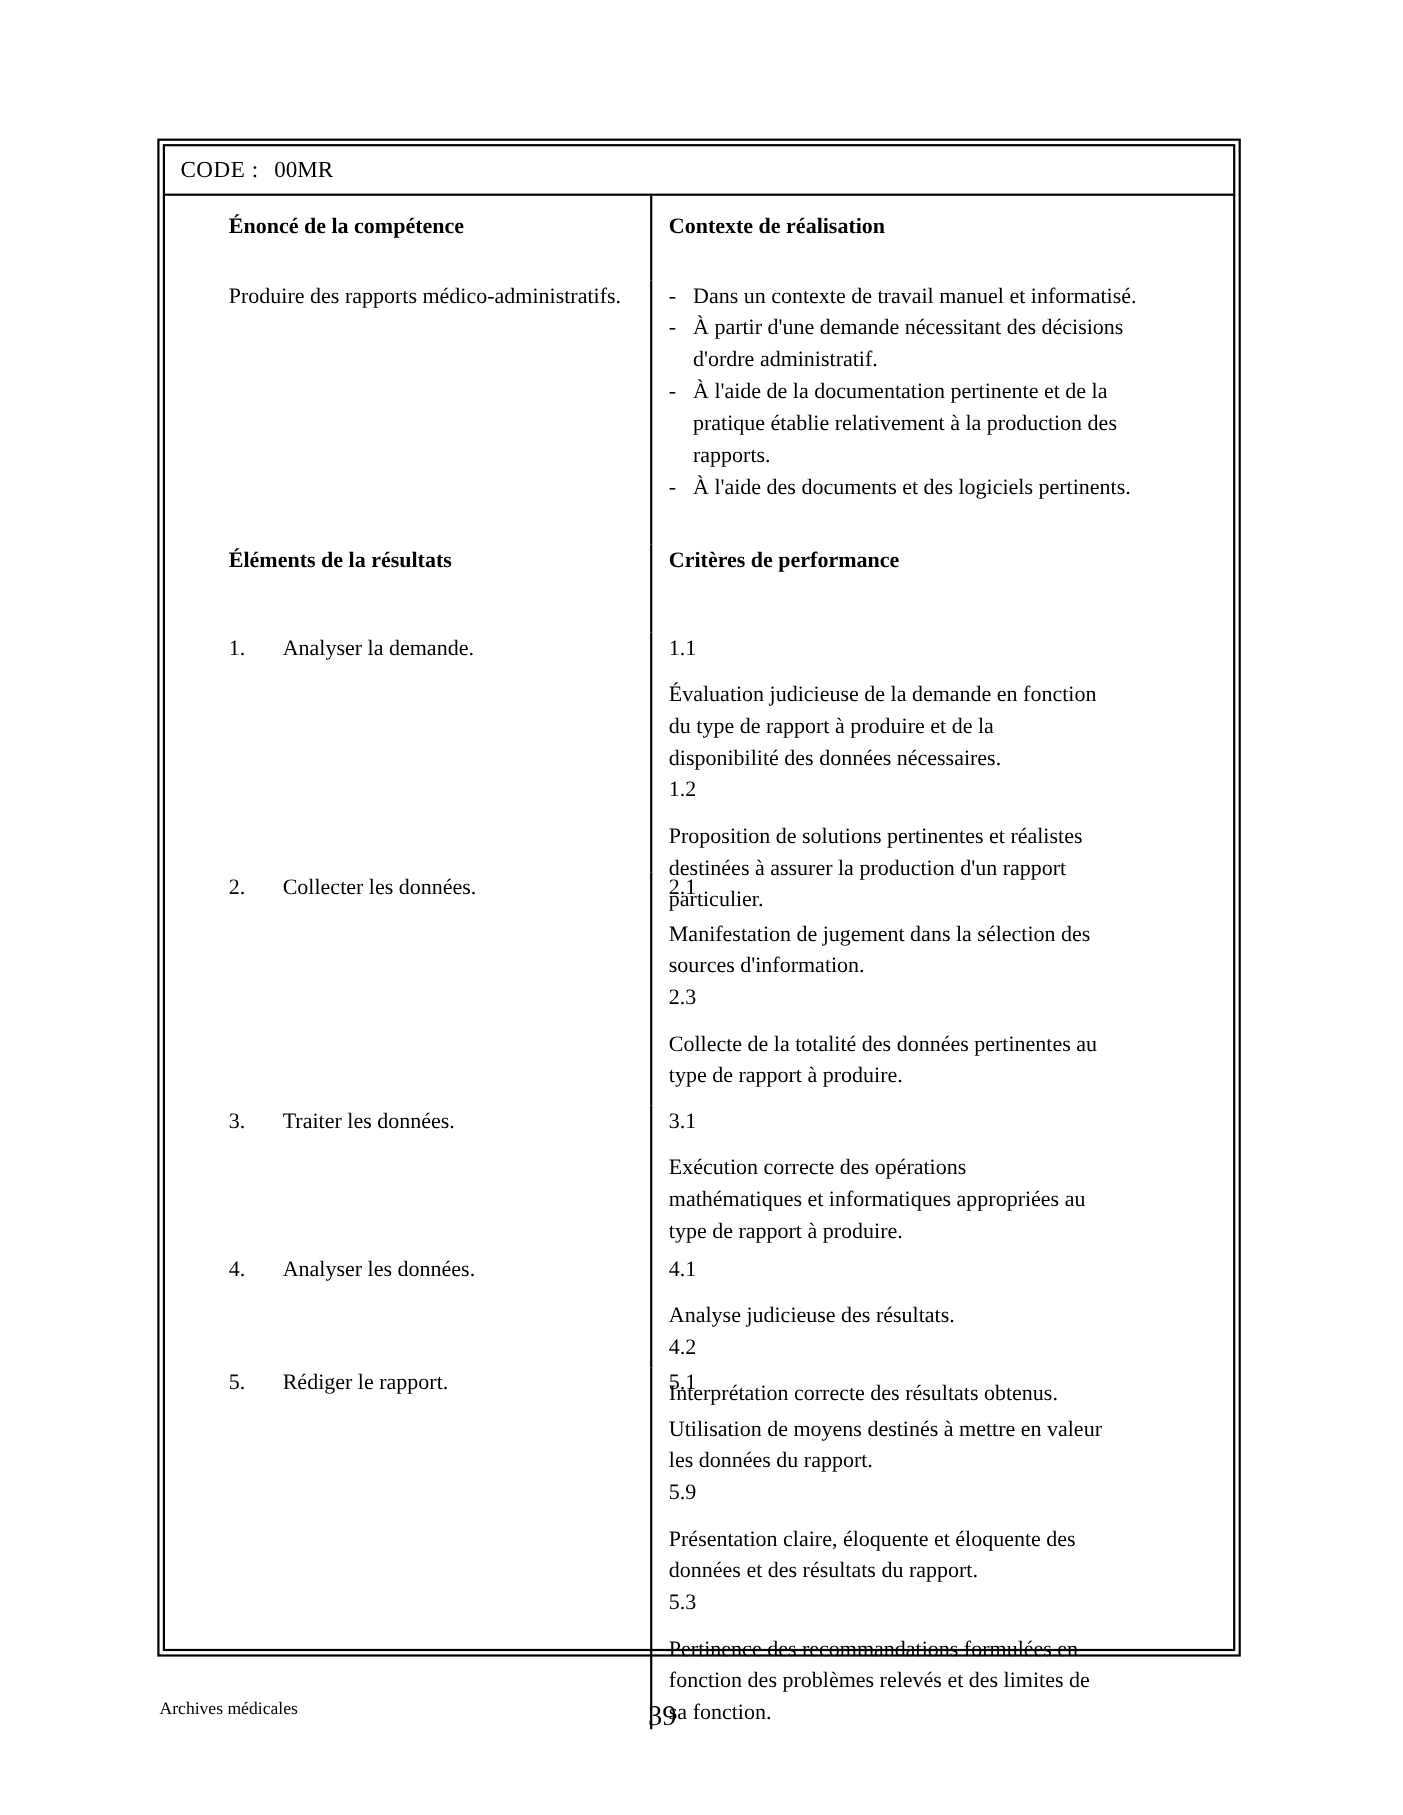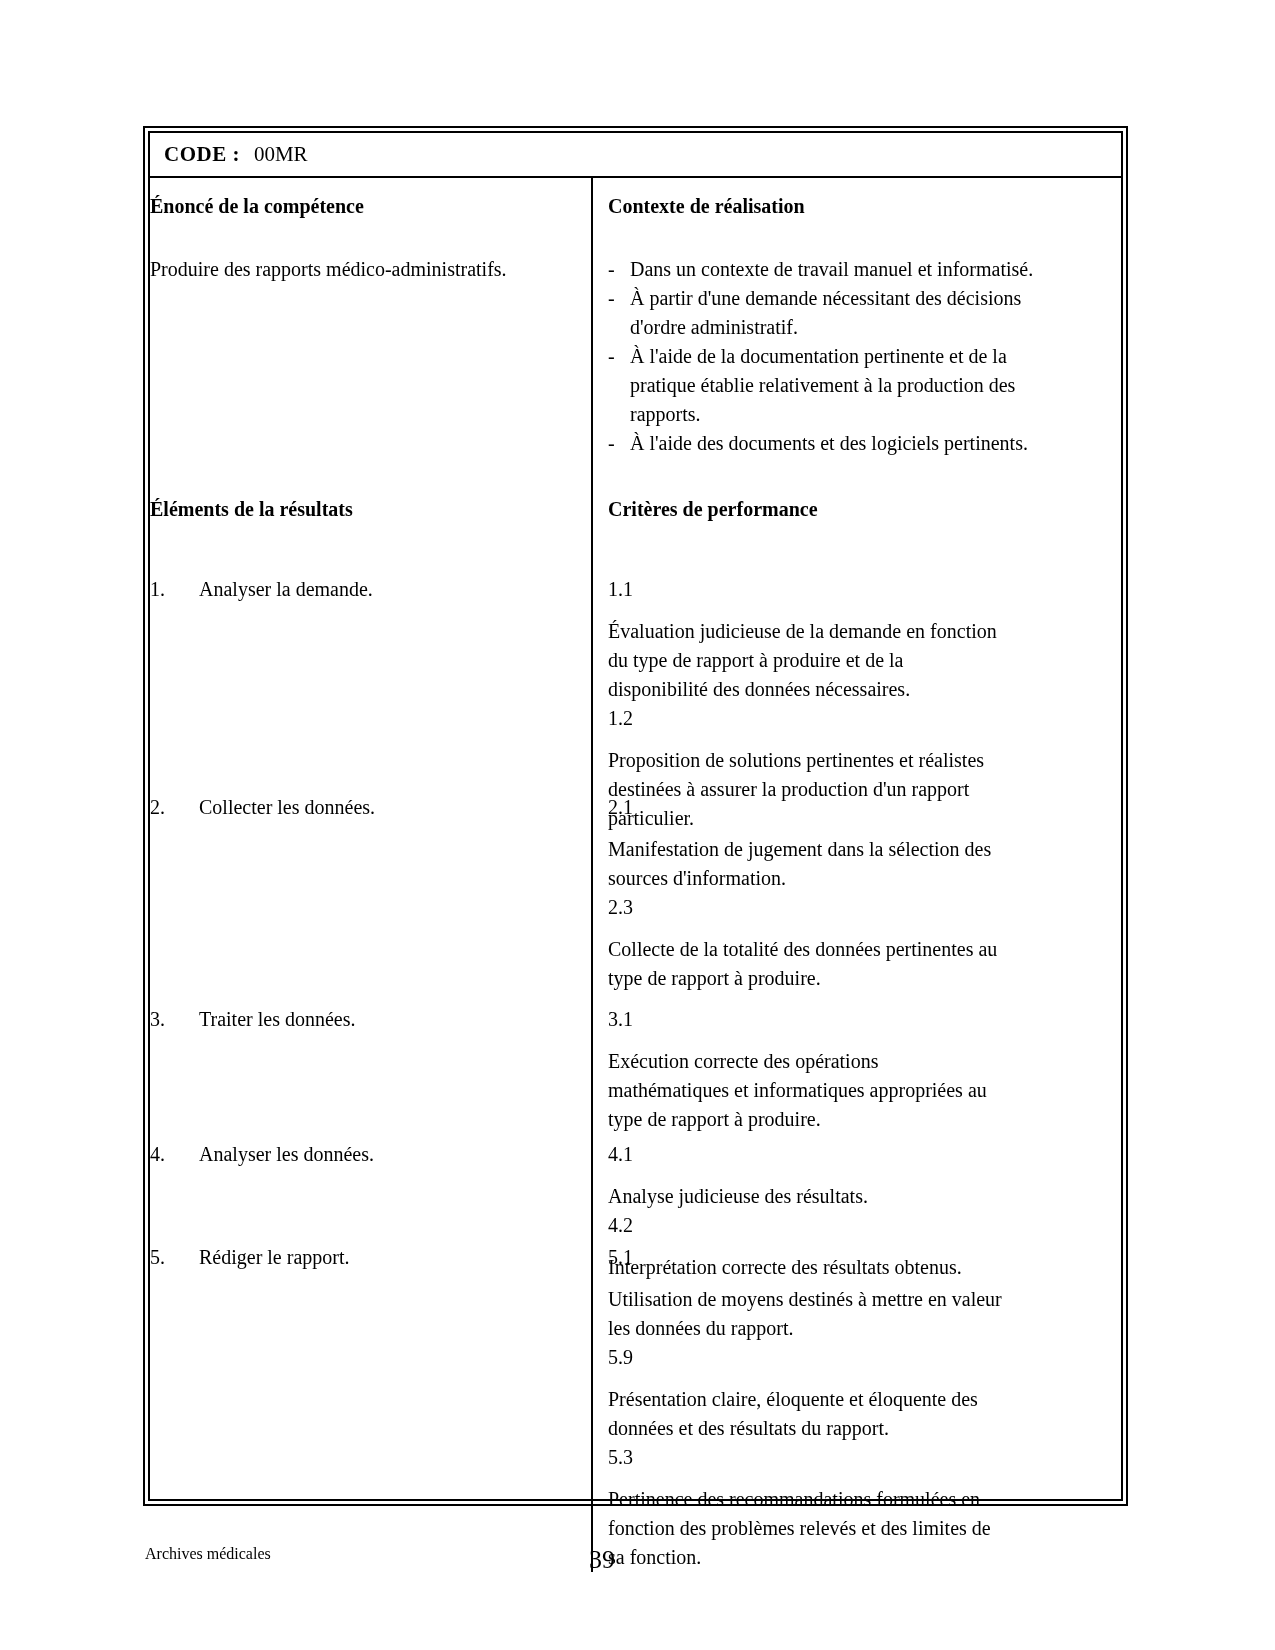--- a/index.html
+++ b/index.html
@@ -32,21 +32,21 @@
   }
   .code-row {
     height: 43px;
     flex: 0 0 43px;
     border-bottom: 2px solid #000;
     display: flex;
     align-items: center;
     padding-left: 14px;
     font-size: 21px;
   }
-  .code-label { font-weight: bold; letter-spacing: 0.5px; }
+  .code-label { font-weight: normal; letter-spacing: 0.5px; }
   .code-value { margin-left: 14px; }
   .head-row {
     height: 38px;
     flex: 0 0 38px;
     border-bottom: 2px solid #000;
     display: flex;
   }
   .head-cell {
     display: flex;
     align-items: center;
@@ -58,21 +58,21 @@
   .head-cell-left { width: 441px; flex: 0 0 441px; border-right: 2px solid #000; box-sizing: border-box; }
   .head-cell-right { flex: 1; }
   .content-grid {
     flex: 1;
     display: grid;
     grid-template-columns: 441px 1fr;
     grid-template-rows: 77px 240px 80px 218px 212px 135px 103px 1fr;
     font-size: 20px;
     line-height: 29px;
   }
-  .lcell { padding-left: 0; box-sizing: border-box; overflow: visible; }
+  .lcell { padding-left: 14px; box-sizing: border-box; overflow: visible; margin-left: 44px; }
   .rcell {
     border-left: 2px solid #000;
     padding-left: 15px;
     padding-right: 24px;
     box-sizing: border-box;
     overflow: visible;
   }
   .pt { padding-top: 14px; }
   .cell-heading { font-weight: bold; }
   .num-item { display: flex; }

